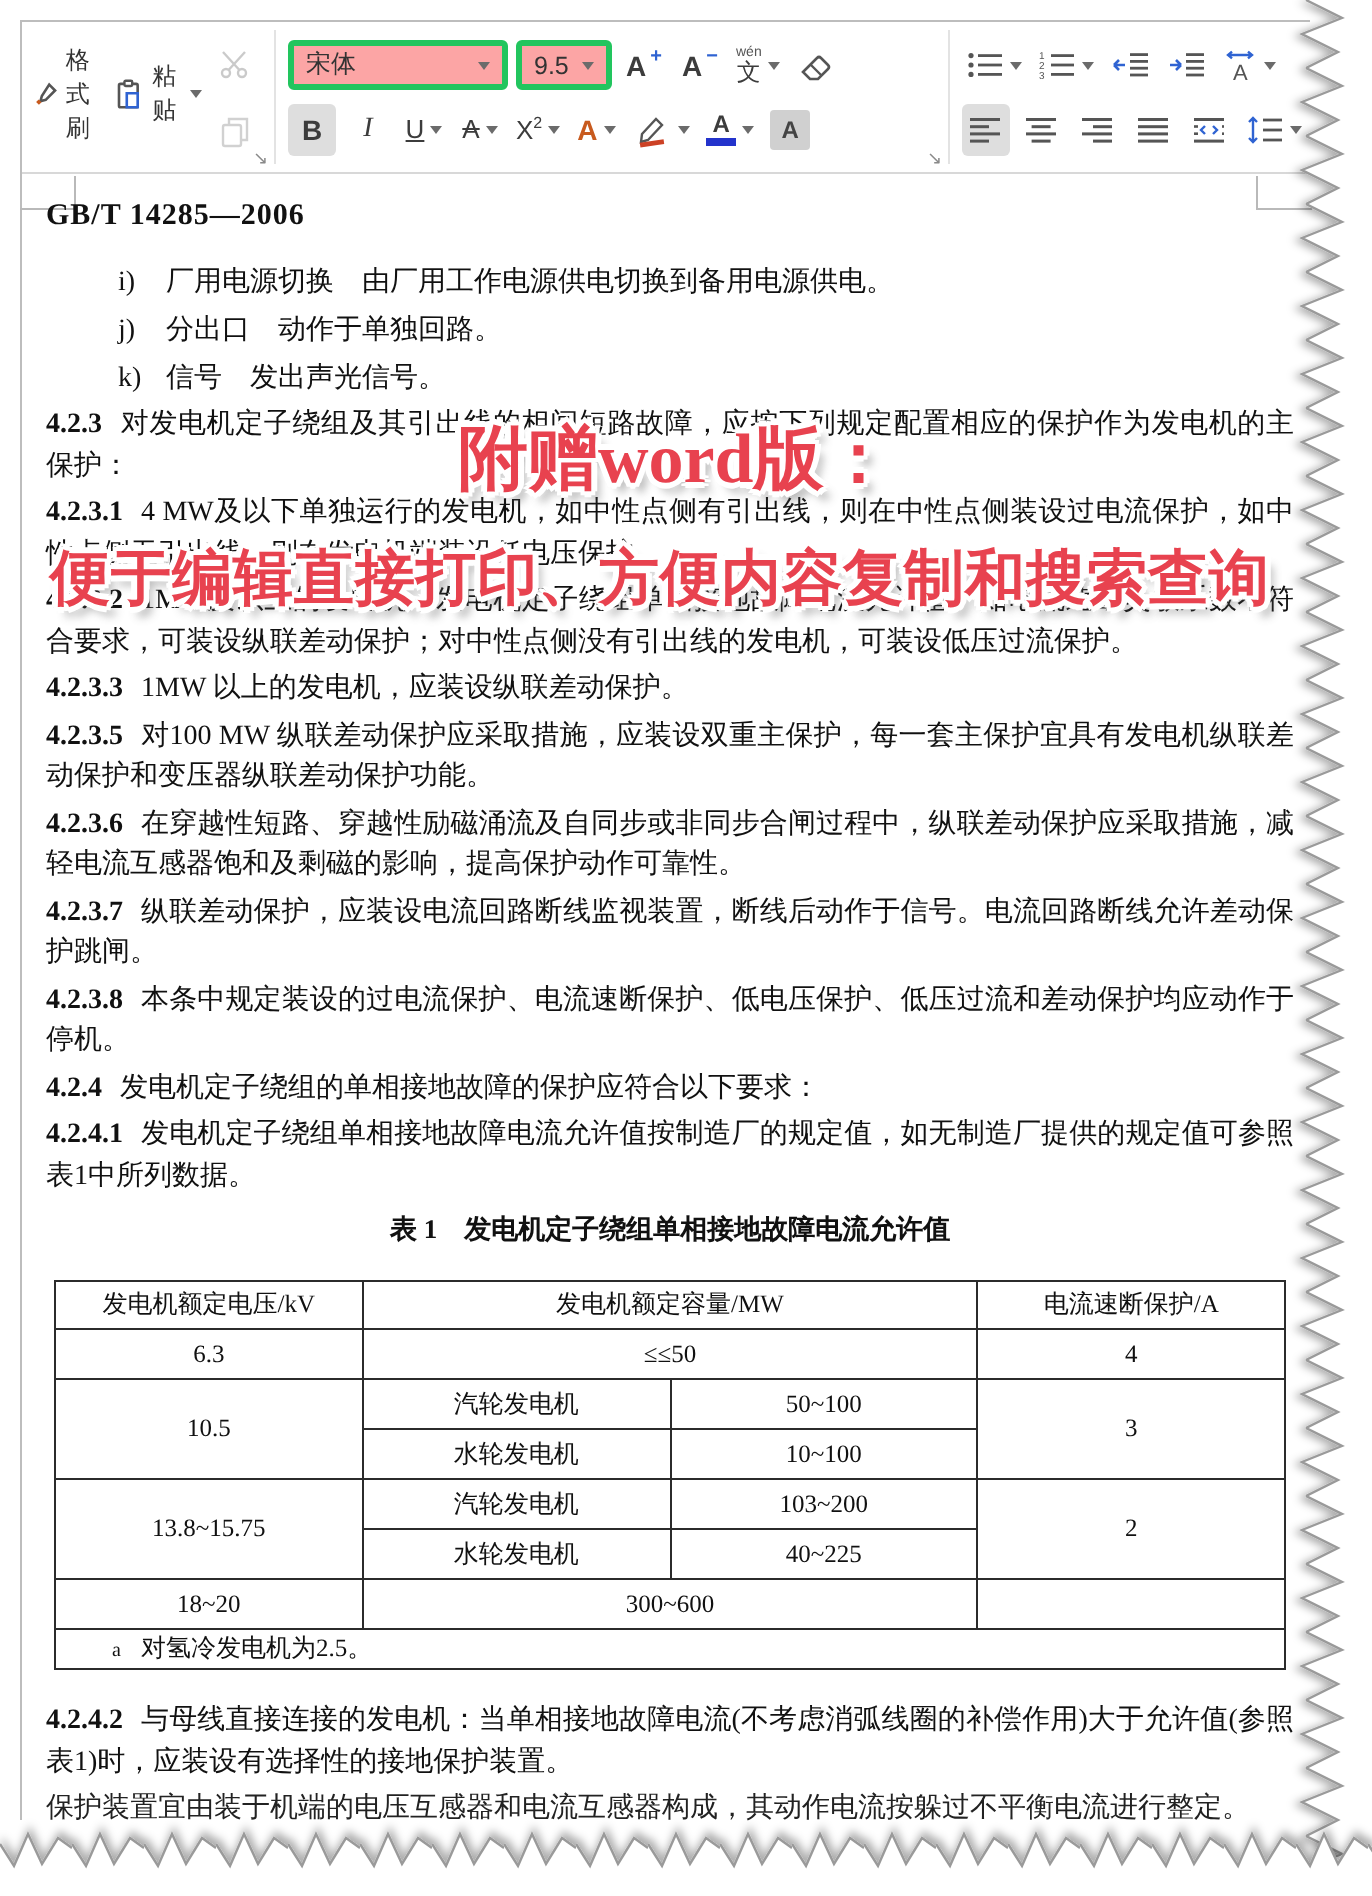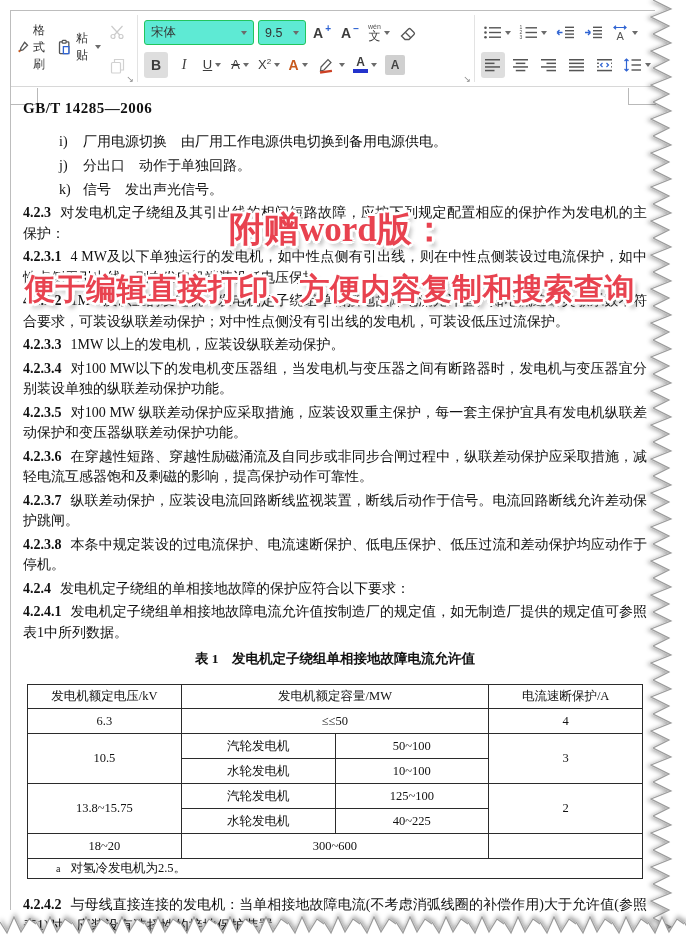--- a/index.html
+++ b/index.html
@@ -30,21 +30,21 @@
   .tb-btn.active{background:#dedede;}
   .tb-btn.disabled{opacity:.38;}
   .chev{width:0;height:0;border-left:3.5px solid transparent;border-right:3.5px solid transparent;
         border-top:4px solid #6b6b6b;margin-left:2px;}
   .launcher{position:absolute;right:3px;bottom:2px;font-size:9px;color:#8a8a8a;line-height:1;}
   .bigbtn{display:flex;flex-direction:row;align-items:center;justify-content:center;gap:3px;
           width:50px;height:68px;border-radius:3px;}
   .bigbtn .lbl{font-size:12px;color:#333;display:flex;align-items:center;}
   .smallcol{display:flex;flex-direction:column;justify-content:center;gap:8px;padding:0 2px;}
   .combo{display:flex;align-items:center;justify-content:space-between;height:25px;
-         border:1px solid #22c55e;border-radius:3px;background:#5eead4;padding:0 6px;font-size:12.5px;color:#333;}
+         border:3px solid #22c55e;border-radius:3px;background:#fca5a5;padding:0 6px;font-size:12.5px;color:#333;}
   .combo.fname{width:110px;}
   .combo.fsize{width:48px;}
   .glyphA{font-size:14px;font-weight:bold;color:#3c3c3c;line-height:1;}
   .supmark{font-size:10px;font-weight:bold;color:var(--toolbar-blue);line-height:1;margin-left:1px;transform:translateY(-4px);}
   .pinyin{display:flex;flex-direction:column;align-items:center;line-height:1;}
   .pinyin .py{font-size:7px;color:#555;}
   .pinyin .hz{font-size:12px;color:#3c3c3c;}
   .bold-label{font-weight:bold;font-size:14px;color:#3c3c3c;}
   .italic-label{font-style:italic;font-size:14px;font-family:"Liberation Serif","DejaVu Serif",serif;color:#3c3c3c;}
   .under-label{text-decoration:underline;font-size:13px;color:#3c3c3c;}
@@ -336,21 +336,20 @@
       <div class="std">GB/T 14285—2006</div>
 
       <div class="li"><span class="mk">i)</span><span>厂用电源切换　由厂用工作电源供电切换到备用电源供电。</span></div>
       <div class="li"><span class="mk">j)</span><span>分出口　动作于单独回路。</span></div>
       <div class="li"><span class="mk">k)</span><span>信号　发出声光信号。</span></div>
 
       <p class="para"><b>4.2.3</b><span>对发电机定子绕组及其引出线的相间短路故障，应按下列规定配置相应的保护作为发电机的主保护：</span></p>
       <p class="para"><b>4.2.3.1</b><span>4 MW及以下单独运行的发电机，如中性点侧有引出线，则在中性点侧装设过电流保护，如中性点侧无引出线，则在发电机端装设低电压保护。</span></p>
       <p class="para"><b>4.2.3.2</b><span>1MW及以上的发电机，发电机定子绕组单相接地故障电流允许值。如电流速断灵敏系数不符合要求，可装设纵联差动保护；对中性点侧没有引出线的发电机，可装设低压过流保护。</span></p>
       <p class="para"><b>4.2.3.3</b><span>1MW 以上的发电机，应装设纵联差动保护。</span></p>
-      <p class="para"><b>4.2.3.4</b><span>对100 MW以下的发电机变压器组，当发电机与变压器之间有断路器时，发电机与变压器宜分别装设单独的纵联差动保护功能。</span></p>
       <p class="para"><b>4.2.3.5</b><span>对100 MW 纵联差动保护应采取措施，应装设双重主保护，每一套主保护宜具有发电机纵联差动保护和变压器纵联差动保护功能。</span></p>
       <p class="para"><b>4.2.3.6</b><span>在穿越性短路、穿越性励磁涌流及自同步或非同步合闸过程中，纵联差动保护应采取措施，减轻电流互感器饱和及剩磁的影响，提高保护动作可靠性。</span></p>
       <p class="para"><b>4.2.3.7</b><span>纵联差动保护，应装设电流回路断线监视装置，断线后动作于信号。电流回路断线允许差动保护跳闸。</span></p>
       <p class="para"><b>4.2.3.8</b><span>本条中规定装设的过电流保护、电流速断保护、低电压保护、低压过流和差动保护均应动作于停机。</span></p>
       <p class="para"><b>4.2.4</b><span>发电机定子绕组的单相接地故障的保护应符合以下要求：</span></p>
       <p class="para"><b>4.2.4.1</b><span>发电机定子绕组单相接地故障电流允许值按制造厂的规定值，如无制造厂提供的规定值可参照表1中所列数据。</span></p>
 
       <div class="tbl-caption">表 1　发电机定子绕组单相接地故障电流允许值</div>
 
       <table class="t1">
@@ -371,21 +370,21 @@
           <td style="width:25%">50~100</td>
           <td rowspan="2">3</td>
         </tr>
         <tr>
           <td>水轮发电机</td>
           <td>10~100</td>
         </tr>
         <tr>
           <td rowspan="2">13.8~15.75</td>
           <td>汽轮发电机</td>
-          <td>125~100</td>
+          <td>103~200</td>
           <td rowspan="2">2</td>
         </tr>
         <tr>
           <td>水轮发电机</td>
           <td>40~225</td>
         </tr>
         <tr>
           <td>18~20</td>
           <td colspan="2">300~600</td>
           <td></td>

